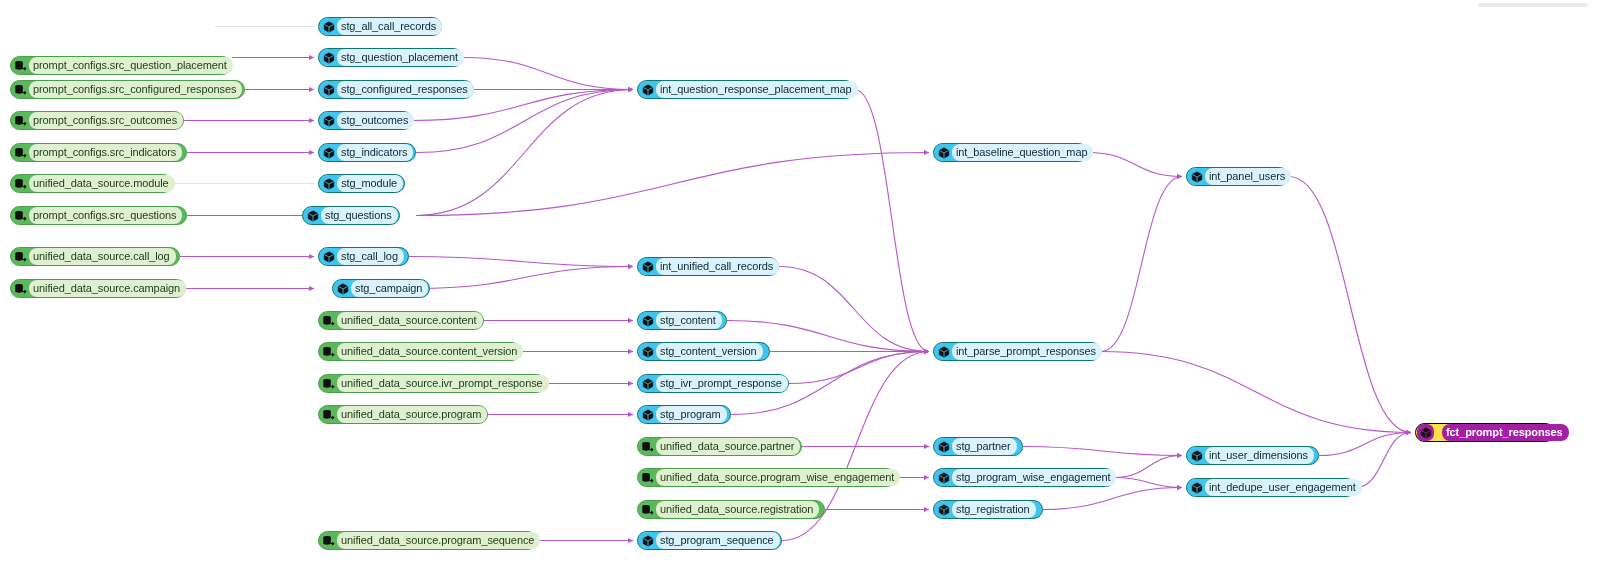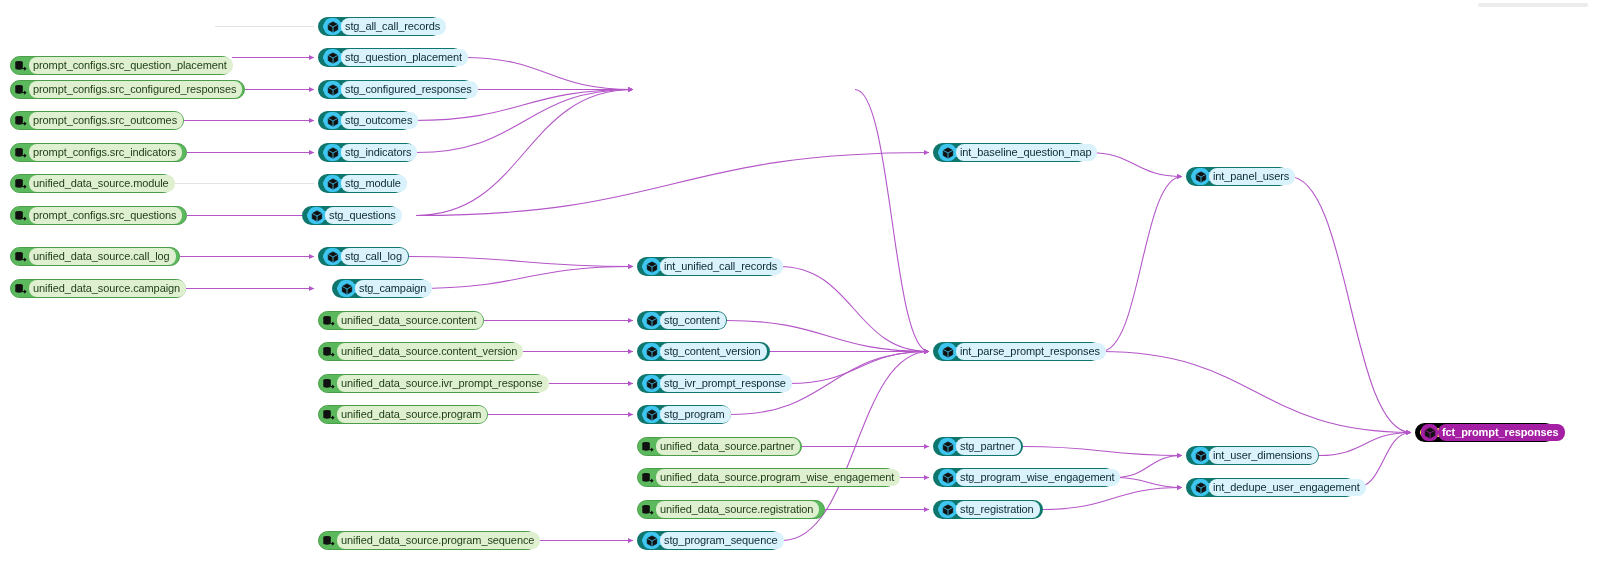--- a/index.html
+++ b/index.html
@@ -66,32 +66,33 @@
   }
   .node.source .ico { background: #5cb85c; }
   .node.source .lbl {
     background: #dff0d0;
     color: #1d3d14;
   }
 
   
   .node.model {
     background: #3fc6f0;
-    border: 5px solid #0f766e;
+    border: 1px solid #0f766e;
   }
   .node.model .ico { background: #3fc6f0; }
   .node.model .lbl {
     background: #d9f2fb;
     color: #0d2b36;
   }
 
   
   .node.fact {
     background: #fde047;
-    border: 5px solid #000000;
+    border: 1px solid #000000;
+    gap: 8px;
   }
   .node.fact .ico { background: #a41fa4; }
   .node.fact .lbl {
     background: #a41fa4;
     color: #ffffff;
     font-weight: bold;
   }
 
   .scrollbar-track {
     position: absolute;
@@ -482,20 +483,29 @@
       </div>
       <div class="node model" style="left: 637px; top: 531px; width: 145px;">
         <span class="ico">
           <svg width="12" height="12" viewBox="0 0 16 16" aria-hidden="true">
             <path d="M8 1.2 14.3 4.6 14.3 11.4 8 14.8 1.7 11.4 1.7 4.6 Z" fill="#111" stroke="#111" stroke-width="1.1" stroke-linejoin="round"></path>
             <path d="M1.7 4.6 8 8 14.3 4.6 M8 8 8 14.8" fill="none" stroke="#3fc6f0" stroke-width="1.1" stroke-linejoin="round"></path>
           </svg>
         </span>
         <span class="lbl">stg_program_sequence</span>
       </div>
+      <div class="node model" style="left: 637px; top: 80px; width: 218px;">
+        <span class="ico">
+          <svg width="12" height="12" viewBox="0 0 16 16" aria-hidden="true">
+            <path d="M8 1.2 14.3 4.6 14.3 11.4 8 14.8 1.7 11.4 1.7 4.6 Z" fill="#111" stroke="#111" stroke-width="1.1" stroke-linejoin="round"></path>
+            <path d="M1.7 4.6 8 8 14.3 4.6 M8 8 8 14.8" fill="none" stroke="#3fc6f0" stroke-width="1.1" stroke-linejoin="round"></path>
+          </svg>
+        </span>
+        <span class="lbl">int_question_response_placement_map</span>
+      </div>
       <div class="node model" style="left: 933px; top: 143px; width: 155px;">
         <span class="ico">
           <svg width="12" height="12" viewBox="0 0 16 16" aria-hidden="true">
             <path d="M8 1.2 14.3 4.6 14.3 11.4 8 14.8 1.7 11.4 1.7 4.6 Z" fill="#111" stroke="#111" stroke-width="1.1" stroke-linejoin="round"></path>
             <path d="M1.7 4.6 8 8 14.3 4.6 M8 8 8 14.8" fill="none" stroke="#3fc6f0" stroke-width="1.1" stroke-linejoin="round"></path>
           </svg>
         </span>
         <span class="lbl">int_baseline_question_map</span>
       </div>
       <div class="node model" style="left: 637px; top: 257px; width: 142px;">

